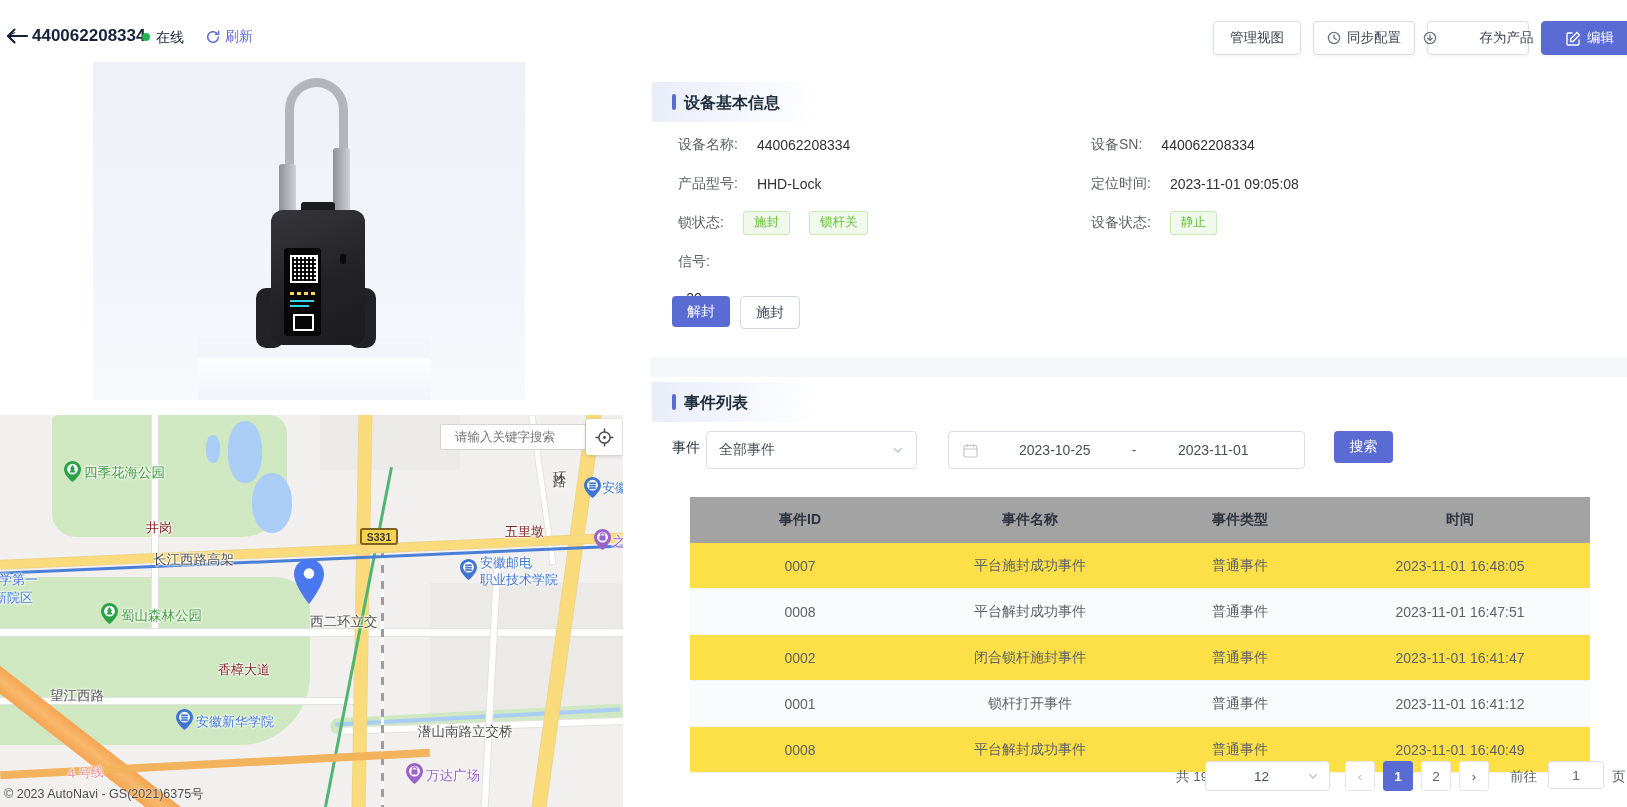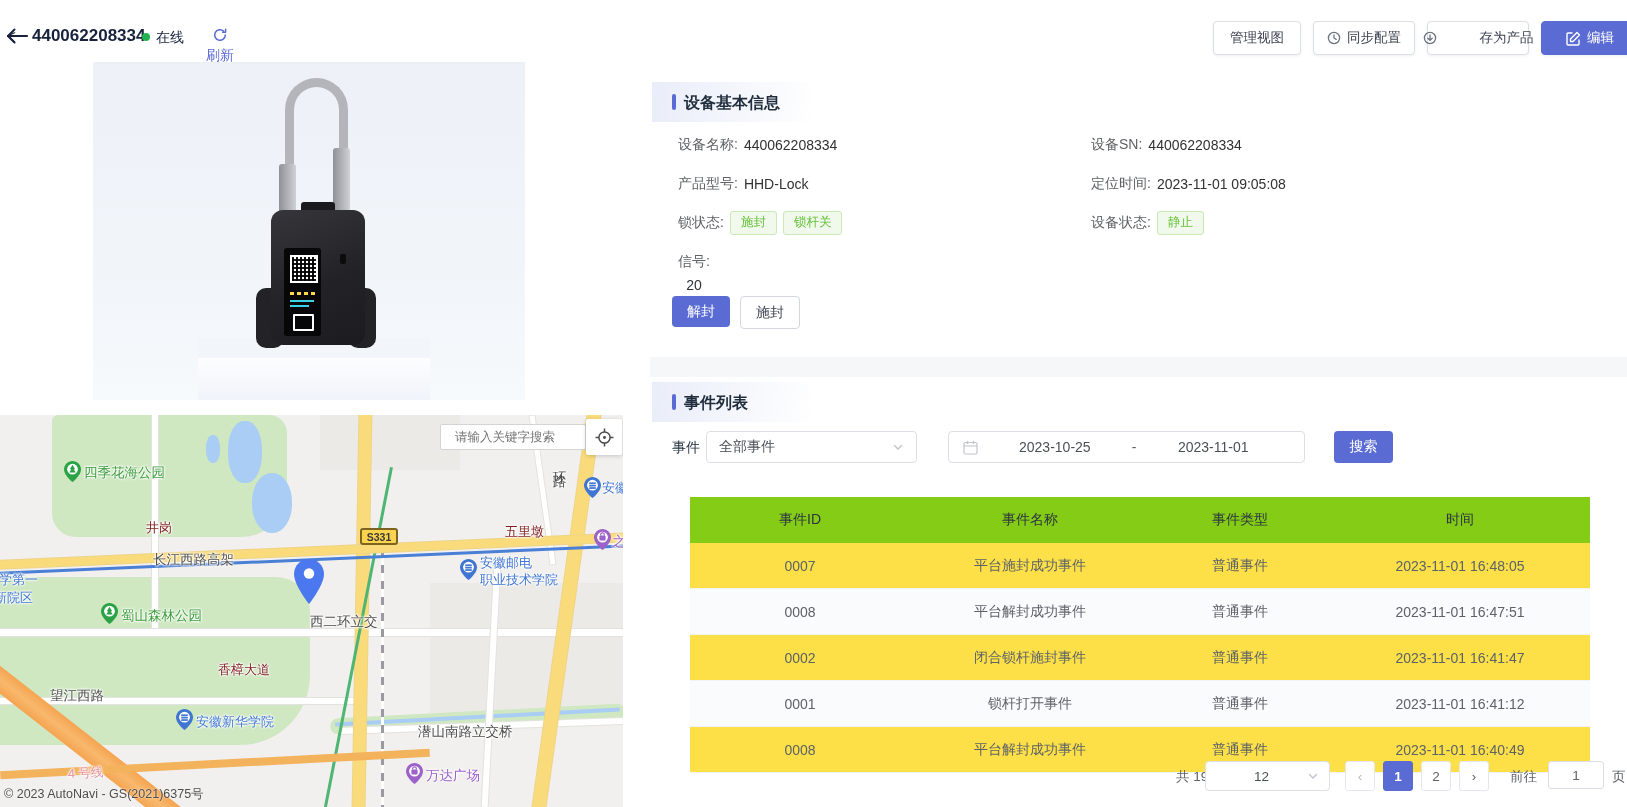--- a/index.html
+++ b/index.html
@@ -3,44 +3,44 @@
 <meta charset="utf-8">
 <style>
   html,body{margin:0;padding:0;}
   body{width:1627px;height:807px;overflow:hidden;background:#ffffff;
        font-family:"Liberation Sans","DejaVu Sans",sans-serif;color:#303133;position:relative;}
   .abs{position:absolute;}
   
   .hdr-id{font-size:17px;font-weight:bold;color:#17233d;}
   .dot{width:8px;height:8px;border-radius:50%;background:var(--online-green);}
   .hdr-status{font-size:14px;color:#17233d;}
-  .link{color:var(--accent);font-size:14px;display:flex;align-items:center;gap:5px;cursor:pointer;flex-direction:column;}
+  .link{color:var(--accent);font-size:14px;display:flex;align-items:center;gap:5px;cursor:pointer;}
   .btn{display:flex;align-items:center;justify-content:center;gap:6px;height:32px;
        border:1px solid #dcdfe6;border-radius:4px;background:#fff;font-size:13.5px;color:#3c4250;
        box-shadow:0 1px 3px rgba(30,40,80,.07);cursor:pointer;white-space:nowrap;}
   .btn.primary{background:var(--accent);border-color:var(--accent);color:#fff;}
   
   .band{background:#f6f7f9;}
   .sec-grad{background:linear-gradient(95deg,#e9edf9 0%,rgba(255,255,255,0) 78%);}
   .sec-bar{width:4px;height:16px;border-radius:2px;background:var(--accent);}
   .sec-title{font-size:16px;font-weight:bold;color:#1f2d3d;}
-  .frow{display:flex;align-items:center;gap:6px;font-size:14px;white-space:nowrap;}
+  .frow{display:flex;align-items:center;gap:19px;font-size:14px;white-space:nowrap;}
   .flabel{color:#606266;}
   .fvalue{color:#303133;}
   .badge{display:inline-block;padding:3px 10px;font-size:12.5px;border-radius:3px;
          background:var(--badge-bg);color:var(--success);border:1px solid var(--badge-border);line-height:1.25;}
   .pbtn{display:flex;align-items:center;justify-content:center;width:58px;height:31px;border-radius:4px;font-size:14px;cursor:pointer;}
   .pbtn.blue{background:var(--accent);color:#fff;}
   .pbtn.plain{background:#fff;border:1px solid #d4d7de;color:#3c4250;}
   
-  .selbox{display:flex;align-items:center;height:32px;border:1px solid #dcdfe6;border-radius:4px;
+  .selbox{display:flex;align-items:center;height:38px;border:1px solid #dcdfe6;border-radius:4px;
           background:#fff;font-size:14px;color:#4a4f57;box-sizing:border-box;}
   
   table.ev{border-collapse:collapse;table-layout:fixed;width:900px;font-size:14px;}
-  table.ev th{background:#84cc16;color:#2d3440;font-weight:400;height:44px;text-align:center;}
+  table.ev th{background:#a3a3a3;color:#2d3440;font-weight:700;height:44px;text-align:center;}
   table.ev td{height:43px;text-align:center;color:#5d6268;border-bottom:1px solid #f2f3f5;background:#fde047;}
   table.ev tr.zebra td{background:#fafbfc;}
   
   .pg-num{position:absolute;width:30px;height:30px;border-radius:3px;display:flex;align-items:center;justify-content:center;
           font-size:13.5px;color:#606266;background:#fff;border:1px solid #e4e7ed;cursor:pointer;box-sizing:border-box;}
   .pg-num.active{background:var(--accent);border-color:var(--accent);color:#fff;font-weight:bold;}
   .pg-txt{position:absolute;font-size:13.5px;color:#606266;}
   
   #product-bg{left:93px;top:62px;width:432px;height:338px;background:linear-gradient(180deg,#edf1f7 0%,#f2f5fa 70%,#f7fafc 100%);}
   .lockpart{position:absolute;}

